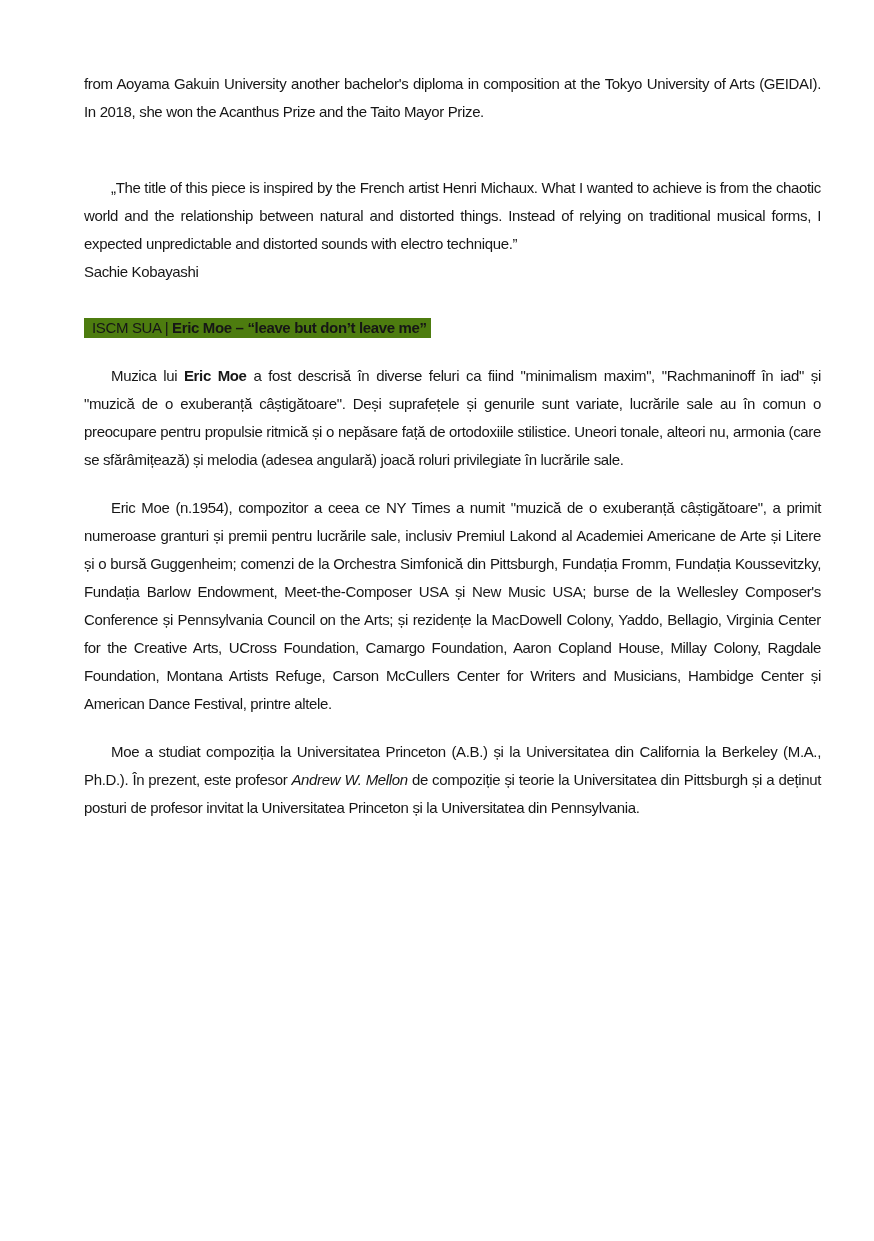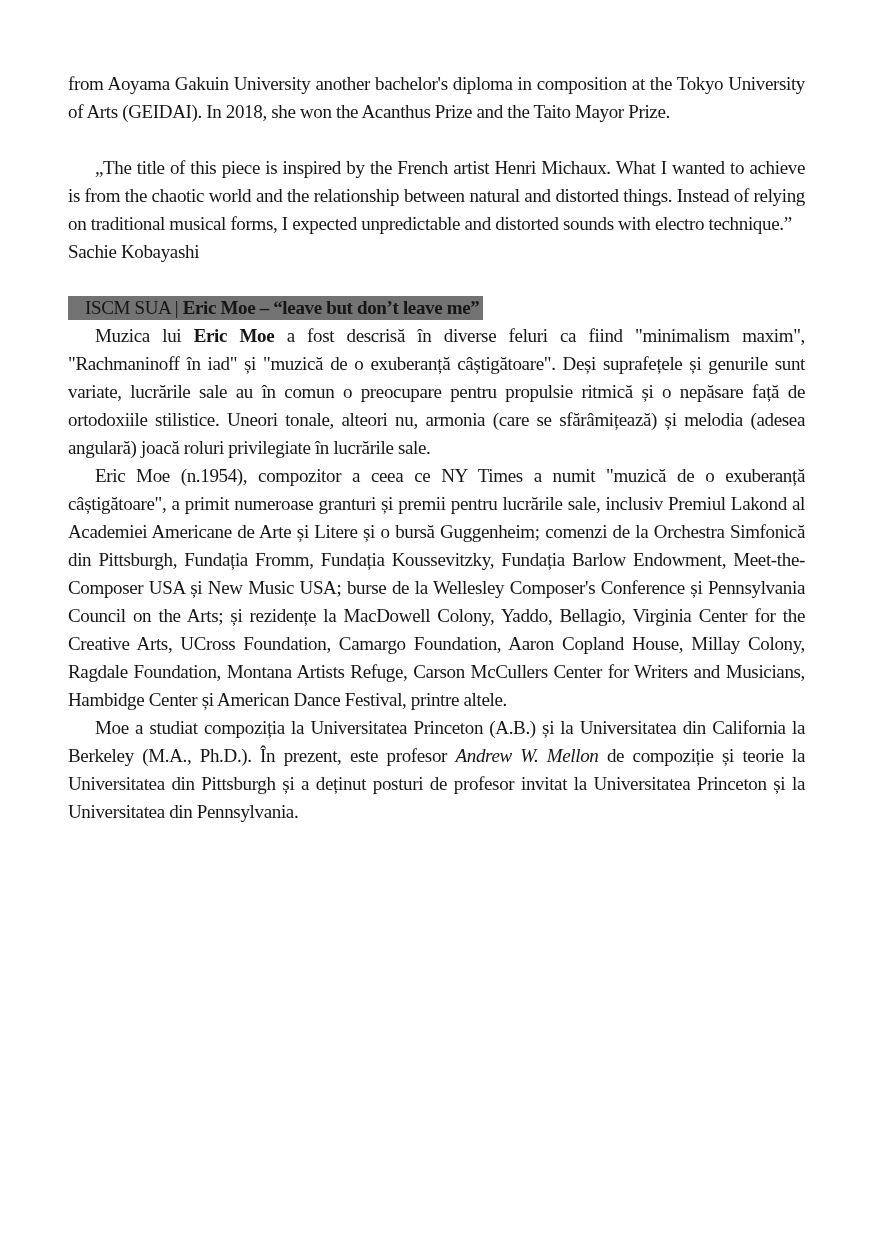--- a/index.html
+++ b/index.html
@@ -15,43 +15,43 @@
   }
   .page {
     position: absolute;
     left: 0; top: 0;
     width: 874px;
     height: 1241px;
     background: #ffffff;
   }
   .content {
     position: absolute;
-    left: 68px;
+    left: 84px;
     top: 70px;
     width: 737px;
-    font-family: Liberation Serif, serif;
-    font-size: 19px;
+    font-family: Liberation Sans, sans-serif;
+    font-size: 15px;
     line-height: 28px;
     letter-spacing: -0.35px;
     color: #161616;
   }
   .content p {
     margin: 0;
     text-align: justify;
   }
   .content p.right { text-align: left; }
-  .content p.indent { text-indent: 27px; }
+  .content p.indent { text-indent: 27px; margin-top: 20px; }
   .content p.justify-last { text-align-last: justify; }
   .spacer { height: 28px; }
   .b { font-weight: bold; }
   .i { font-style: italic; }
   .heading-p { text-align: left; }
   .highlight {
-    background: #737373;
-    padding: 1px 4px 2px 17px;
+    background: #4d7c0f;
+    padding: 1px 4px 2px 8px;
     box-decoration-break: clone;
   }
 </style>
 </head>
 <body>
 
 <div class="page">
   <div class="content">
       <p><span>from Aoyama Gakuin University another bachelor's diploma in composition at the Tokyo University of Arts (GEIDAI). In 2018, she won the Acanthus Prize and the Taito Mayor Prize.</span></p>
       <div class="spacer"></div>

